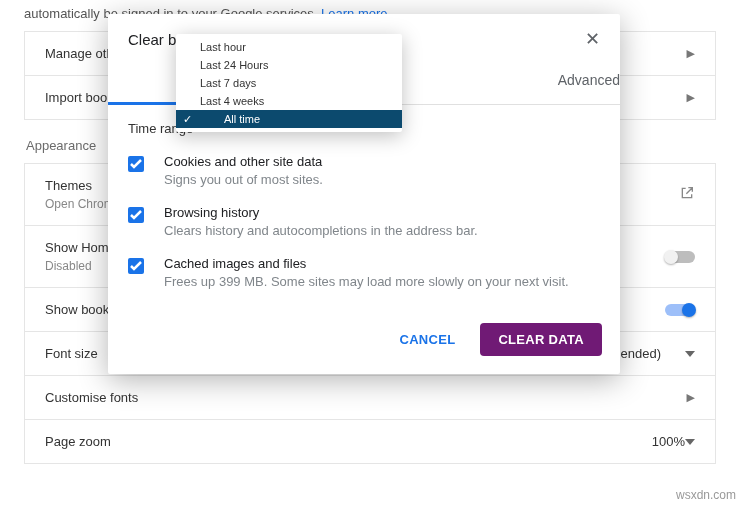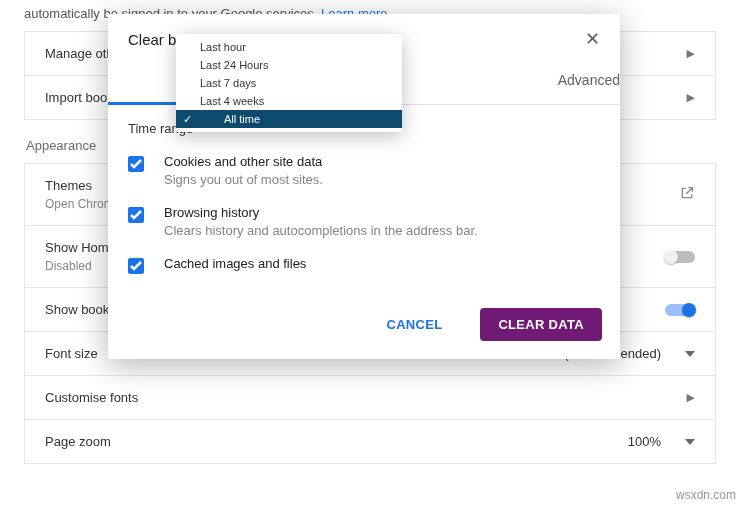--- a/index.html
+++ b/index.html
@@ -39,21 +39,21 @@
   .modal-body { padding: 16px 20px 4px 20px; }
   .time-row { display: flex; align-items: center; margin-bottom: 18px; }
   .time-label { width: 110px; font-size: 13px; color: #333; }
 
   .check-row { display: flex; align-items: flex-start; margin-bottom: 18px; }
   .checkbox { width: 16px; height: 16px; background: #1a73e8; border-radius: 2px; margin-right: 20px; margin-top: 2px; flex: none; display: flex; align-items: center; justify-content: center; }
   .checkbox svg { width: 12px; height: 10px; stroke: #fff; stroke-width: 2.5; fill: none; }
   .check-text .title { font-size: 13px; color: #202124; margin-bottom: 3px; }
   .check-text .desc { font-size: 13px; color: #80868b; }
 
-  .modal-footer { display: flex; justify-content: flex-end; gap: 20px; padding: 12px 18px 18px; }
+  .modal-footer { display: flex; justify-content: flex-end; gap: 7px; padding: 12px 18px 18px; }
   .btn { padding: 9px 18px; border-radius: 4px; font-size: 13px; font-weight: 600; cursor: pointer; border: none; letter-spacing: .3px; }
   .btn.cancel { background: transparent; color: #1a73e8; }
   .btn.primary { background: #701a75; color: #fff; }
 
   .dropdown { position: absolute; left: 176px; top: 34px; width: 226px; background: #fff; box-shadow: 0 4px 20px rgba(0,0,0,.25); border-radius: 2px; z-index: 50; padding: 4px 0; }
   .dd-item { padding: 3px 12px 3px 24px; font-size: 11px; color: #333; cursor: pointer; position: relative; }
   .dd-item.selected { background: #0c4a6e; color: #fff; padding-left: 48px; }
   .dd-item.selected::before { content: "✓"; position: absolute; left: 7px; }
 
   .watermark { position: absolute; right: 4px; bottom: 3px; font-size: 12px; color: #999; }
@@ -111,21 +111,21 @@
       <span class="fontval">Medium (Recommended)</span>
       <div class="arrow-down"></div>
     </div>
   </div>
   <div class="row">
     <div class="label">Customise fonts</div>
     <div class="chevron">▶</div>
   </div>
   <div class="row">
     <div class="label">Page zoom</div>
-    <div style="display:flex;align-items:center;gap:24px">
+    <div style="display:flex;align-items:center;">
       <span class="fontval">100%</span>
       <div class="arrow-down"></div>
     </div>
   </div>
 </div>
 
 <div class="modal-backdrop"></div>
 
 <div class="modal">
   <div class="modal-header">
@@ -164,20 +164,21 @@
           </div>
         </div>
         <div class="check-row">
           <div class="checkbox">
             <svg viewBox="0 0 12 10">
               <path d="M1 5l3 3 7-7"></path>
             </svg>
           </div>
           <div class="check-text">
             <div class="title">Cached images and files</div>
+            <div class="desc">Frees up 399 MB. Some sites may load more slowly on your next visit.</div>
           </div>
         </div>
       </div>
   </div>
   <div class="modal-footer">
     <button class="btn cancel">CANCEL</button>
     <button class="btn primary">CLEAR DATA</button>
   </div>
 </div>
 

